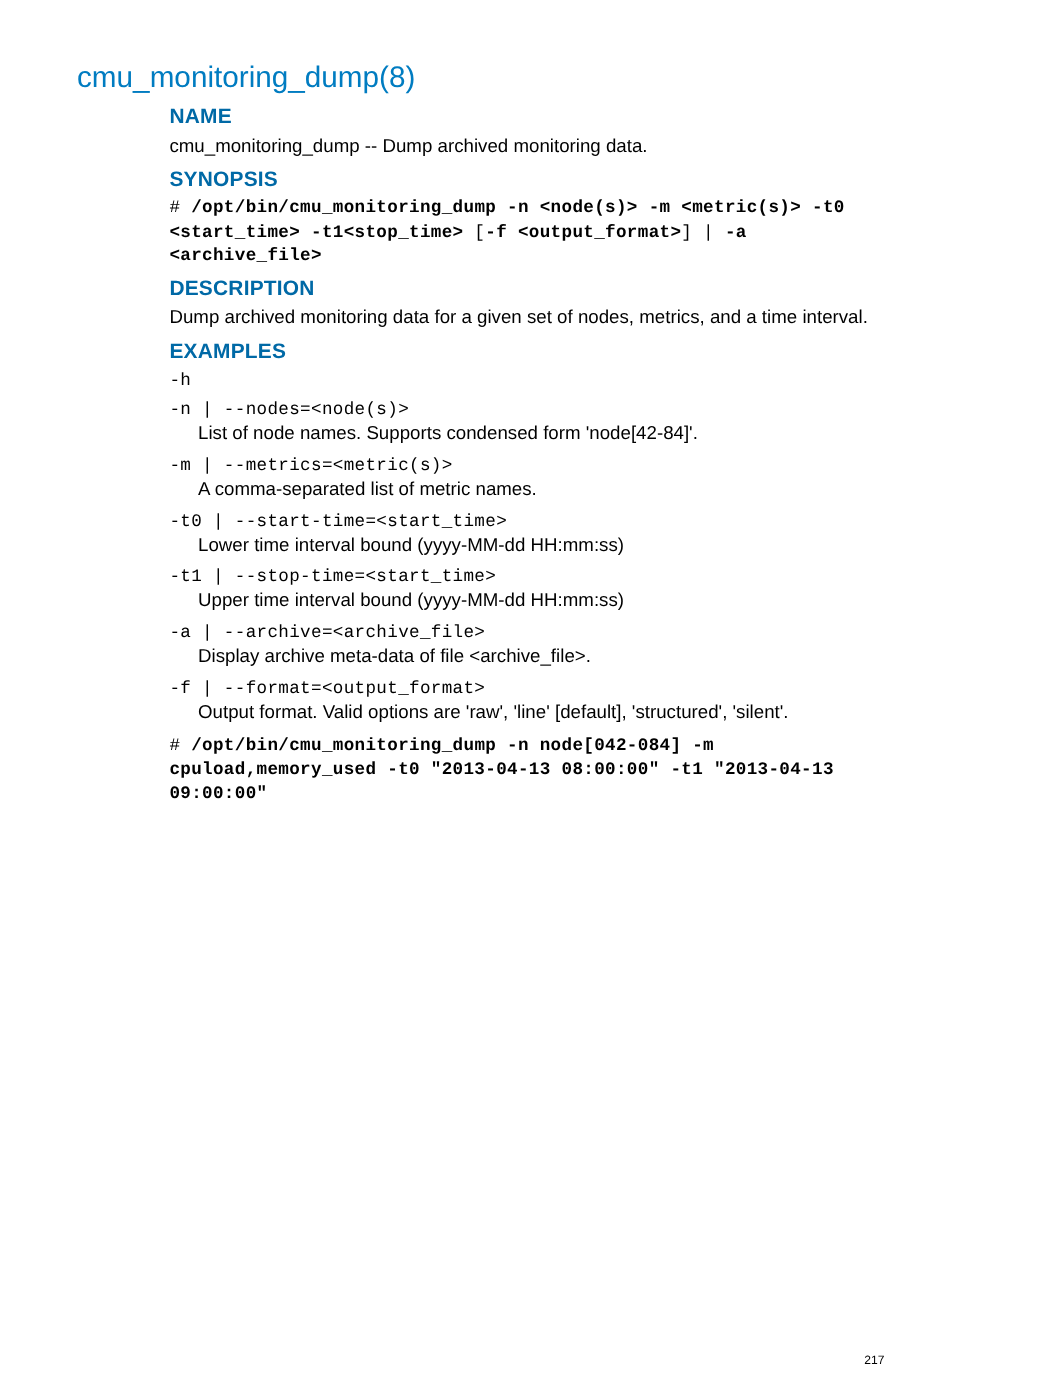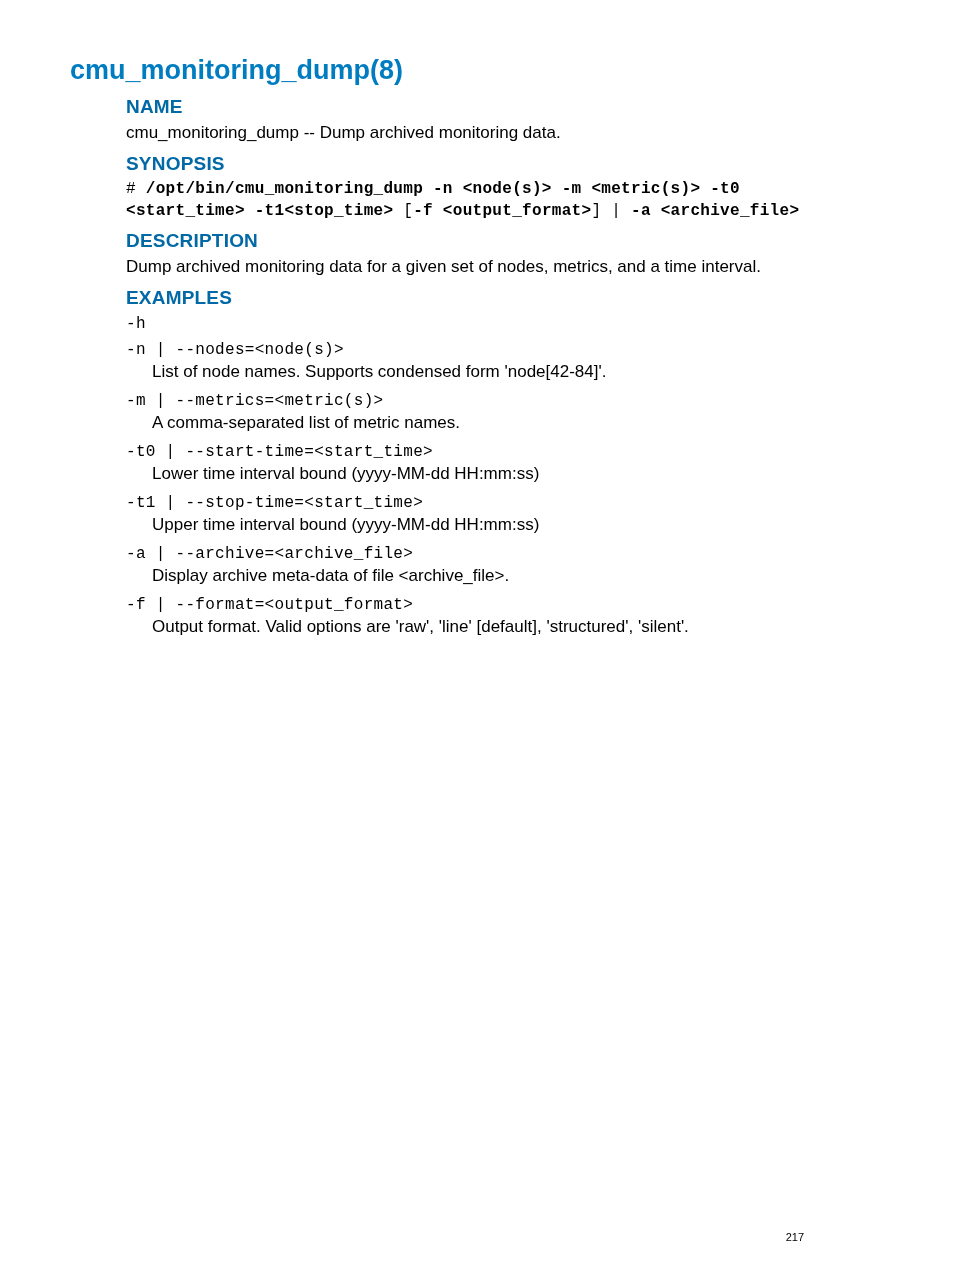--- a/index.html
+++ b/index.html
@@ -9,27 +9,27 @@
     font-size: 17px;
     color: #000;
     background: #fff;
     width: 844px;
     box-sizing: border-box;
     position: relative;
     min-height: 1271px;
   }
   h1.page-title {
     color: #007cc1;
-    font-weight: 700;
+    font-weight: 400;
     font-size: 27px;
     margin: 0 0 10px 0;
     font-family: Arial, Helvetica, sans-serif;
   }
   .indent {
-    margin-left: 56px;
+    margin-left: 84px;
   }
   h2.section-head {
     color: #0069a6;
     font-weight: 700;
     font-size: 19px;
     margin: 6px 0 4px 0;
     letter-spacing: 0.2px;
     font-family: Arial, Helvetica, sans-serif;
   }
   p {
@@ -112,16 +112,17 @@
   <div class="option-block">
     <span class="option-flag">-a | --archive=&lt;archive_file&gt;</span>
     <div class="option-desc">Display archive meta-data of file &lt;archive_file&gt;.</div>
   </div>
 
   <div class="option-block">
     <span class="option-flag">-f | --format=&lt;output_format&gt;</span>
     <div class="option-desc">Output format. Valid options are 'raw', 'line' [default], 'structured', 'silent'.</div>
   </div>
 
+  <p class="mono cmd"><span># </span><strong>/opt/bin/cmu_monitoring_dump -n node[042-084] -m cpuload,memory_used -t0 "2013-04-13 08:00:00" -t1 "2013-04-13 09:00:00"</strong></p>
 
 </div>
 
 <div class="page-number">217</div>
 
 </body></html>

